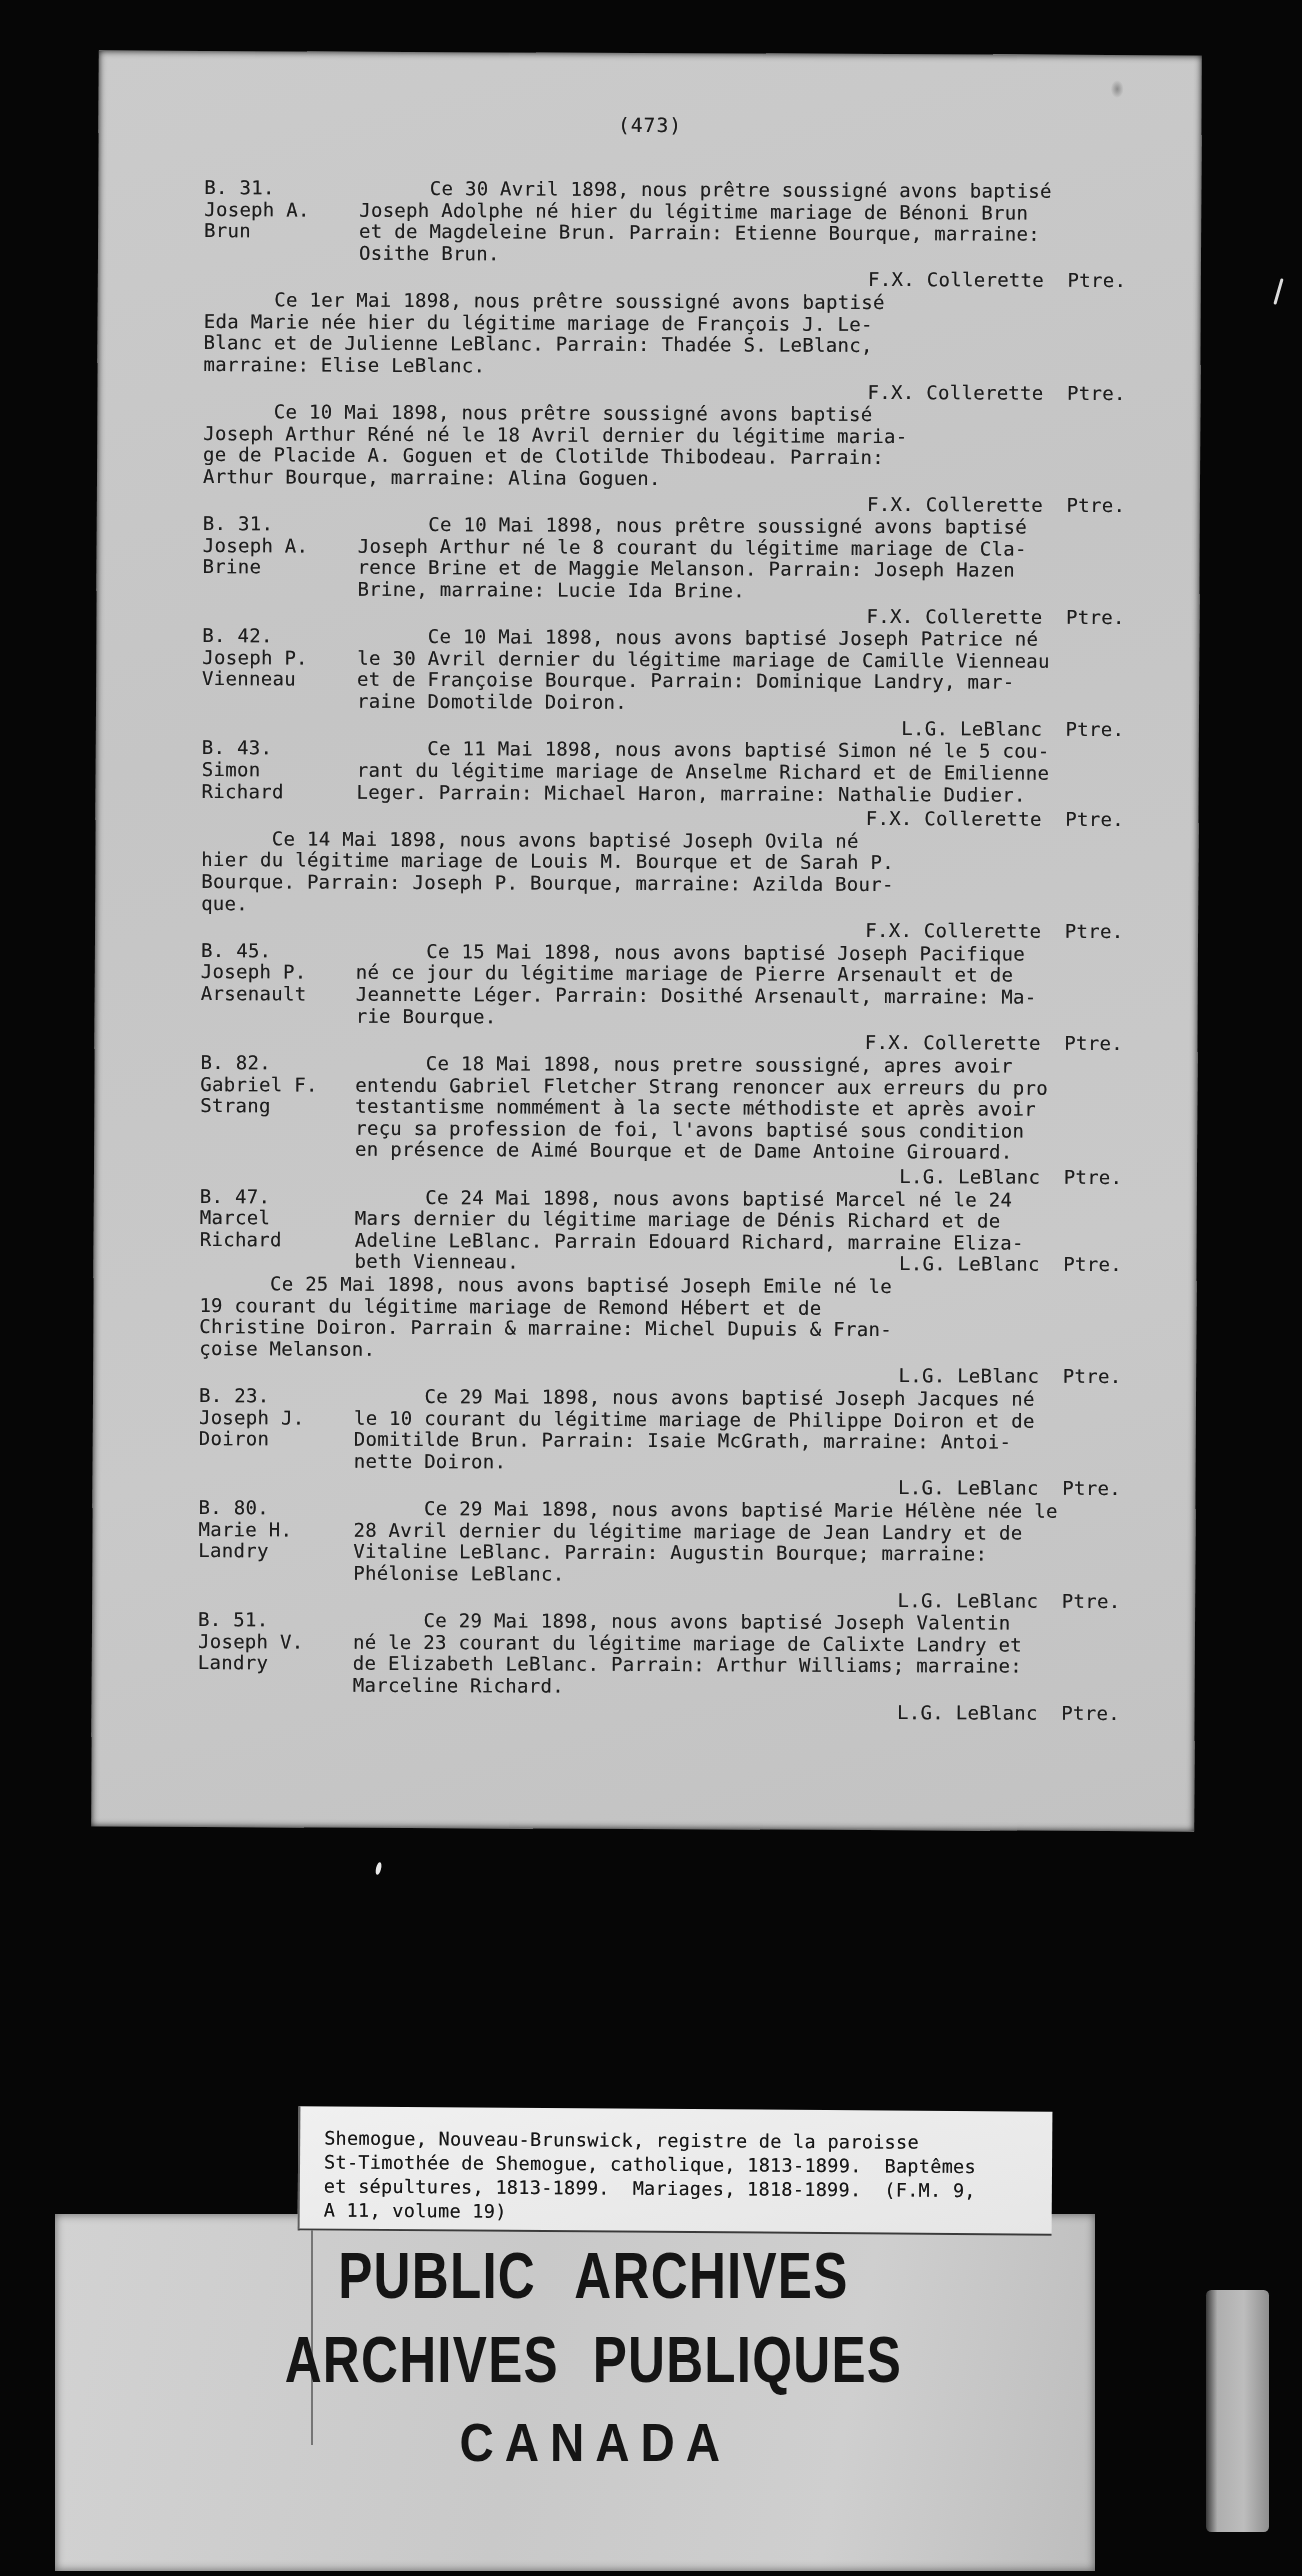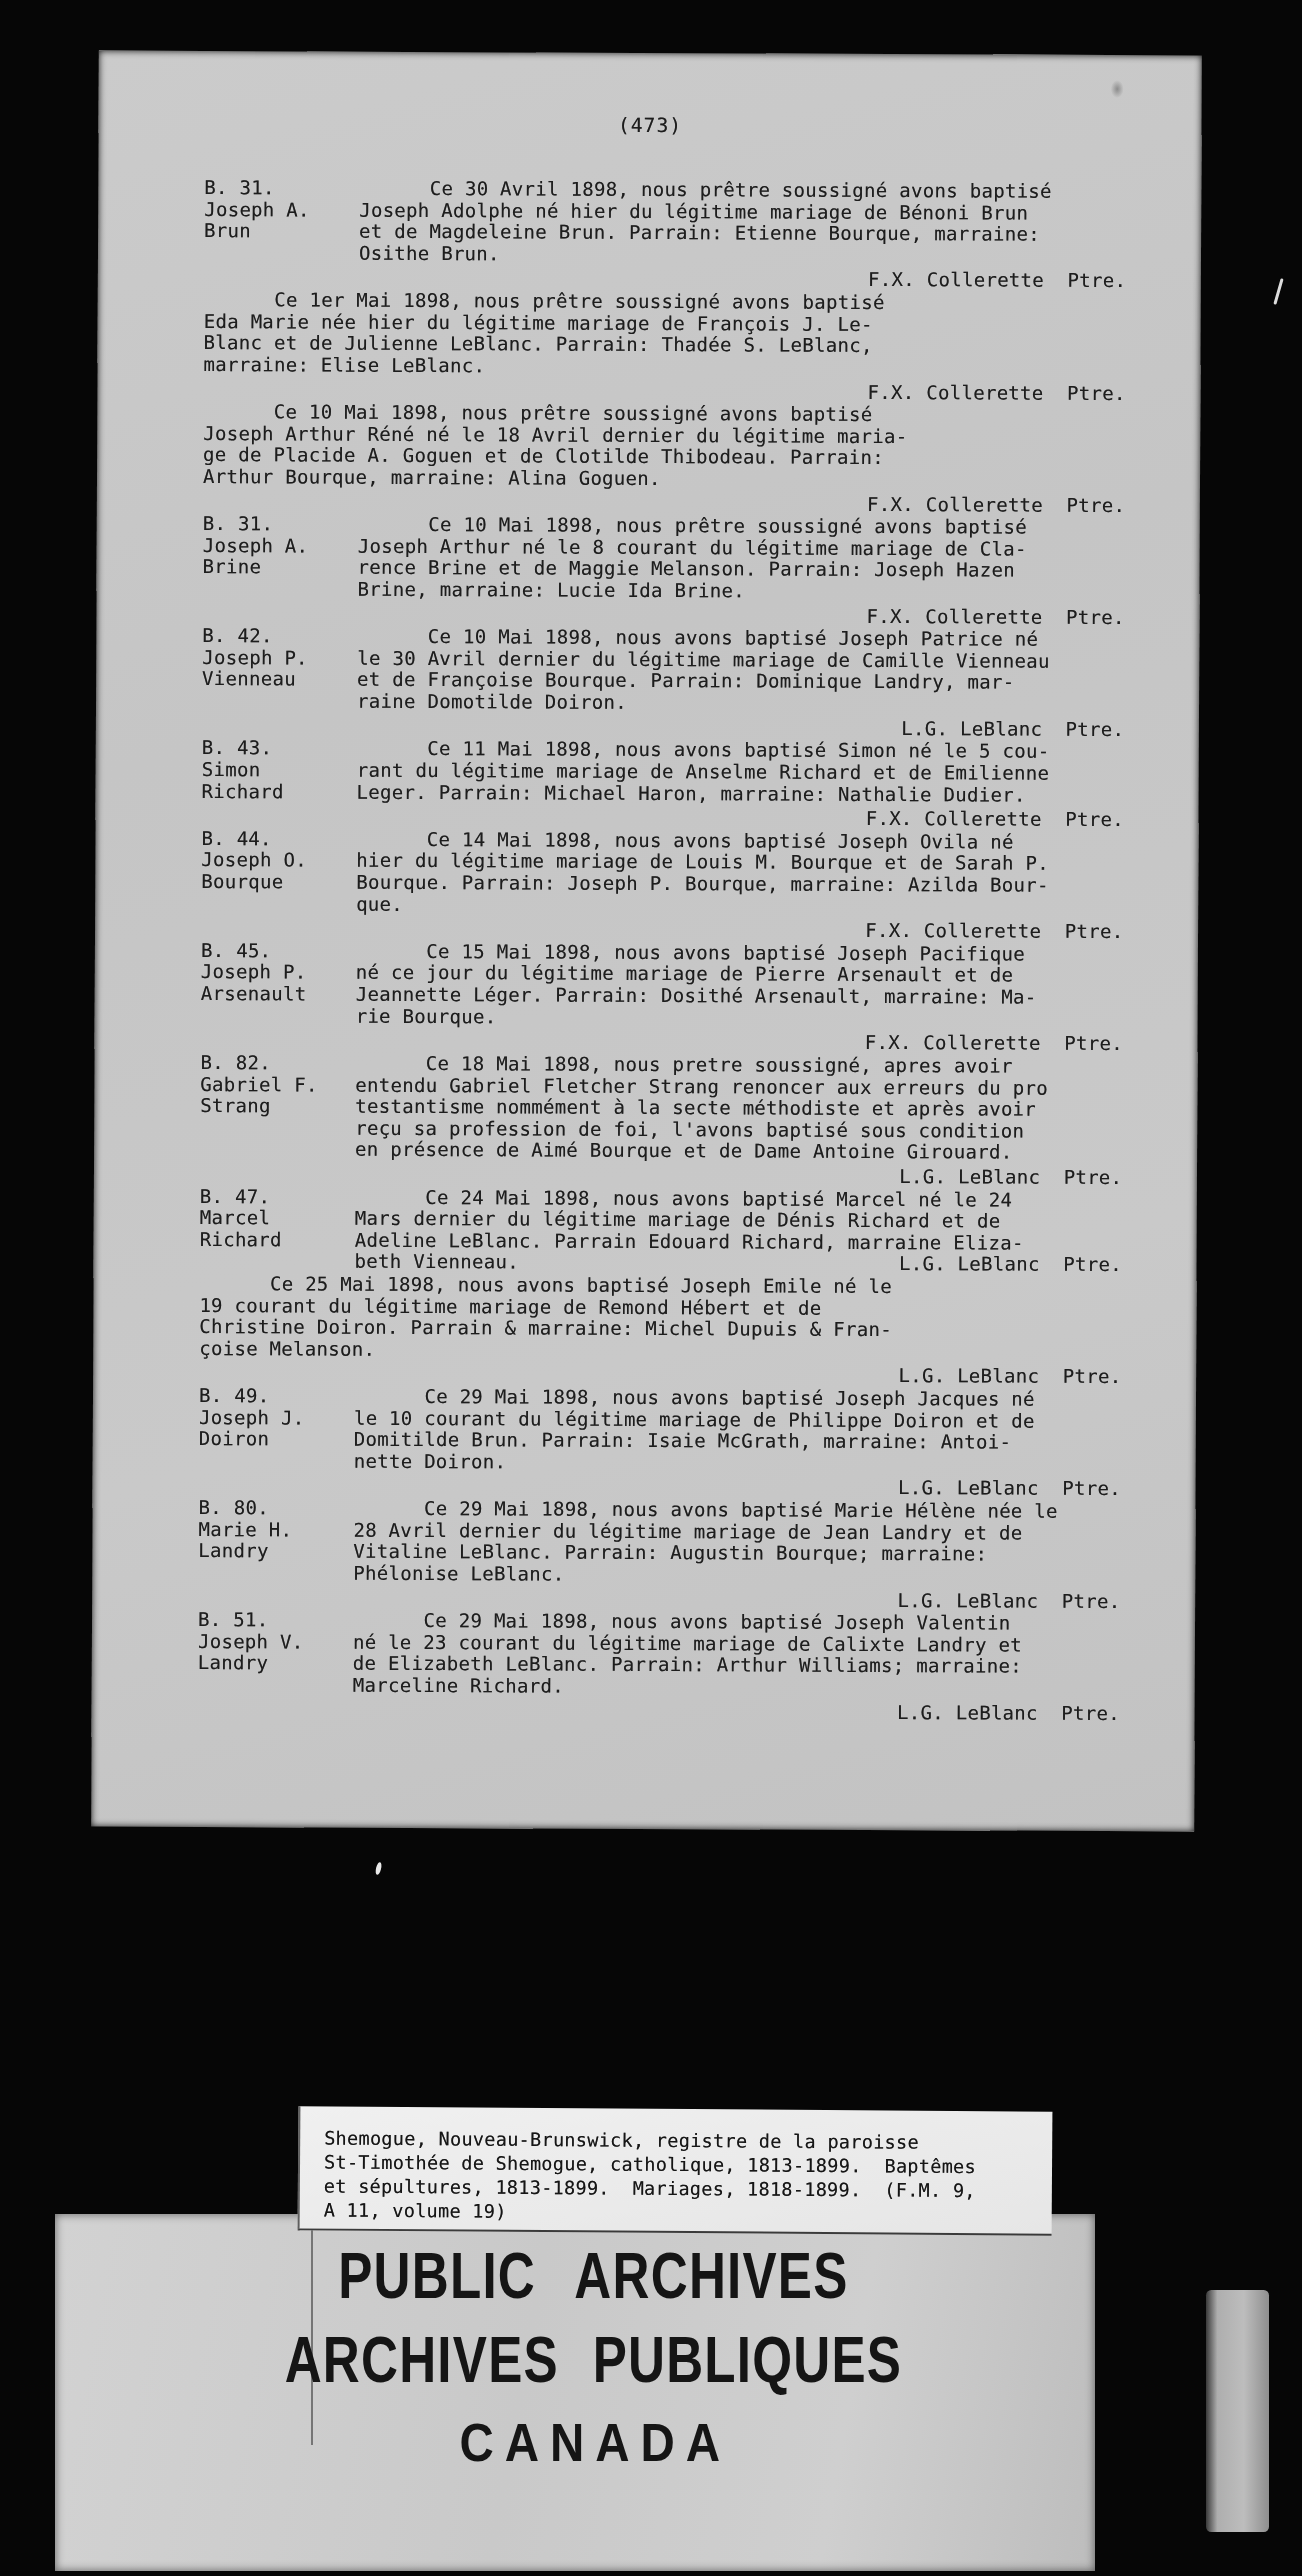--- a/index.html
+++ b/index.html
@@ -175,23 +175,20 @@
 Richard</div>
       <div class="record-main">
         <div class="record-body">      Ce 11 Mai 1898, nous avons baptisé Simon né le 5 cou-
 rant du légitime mariage de Anselme Richard et de Emilienne
 Leger. Parrain: Michael Haron, marraine: Nathalie Dudier.</div>
         <div class="record-signature">F.X. Collerette  Ptre.</div>
       </div>
     </div>
 
     <div class="record">
-      <div class="record-margin">B. 44.
-Joseph O.
-Bourque</div>
       <div class="record-main">
         <div class="record-body">      Ce 14 Mai 1898, nous avons baptisé Joseph Ovila né
 hier du légitime mariage de Louis M. Bourque et de Sarah P.
 Bourque. Parrain: Joseph P. Bourque, marraine: Azilda Bour-
 que.</div>
         <div class="record-signature">F.X. Collerette  Ptre.</div>
       </div>
     </div>
 
     <div class="record">
@@ -238,21 +235,21 @@
       <div class="record-main">
         <div class="record-body">      Ce 25 Mai 1898, nous avons baptisé Joseph Emile né le
 19 courant du légitime mariage de Remond Hébert et de
 Christine Doiron. Parrain &amp; marraine: Michel Dupuis &amp; Fran-
 çoise Melanson.</div>
         <div class="record-signature">L.G. LeBlanc  Ptre.</div>
       </div>
     </div>
 
     <div class="record">
-      <div class="record-margin">B. 49.
+      <div class="record-margin">B. 23.
 Joseph J.
 Doiron</div>
       <div class="record-main">
         <div class="record-body">      Ce 29 Mai 1898, nous avons baptisé Joseph Jacques né
 le 10 courant du légitime mariage de Philippe Doiron et de
 Domitilde Brun. Parrain: Isaie McGrath, marraine: Antoi-
 nette Doiron.</div>
         <div class="record-signature">L.G. LeBlanc  Ptre.</div>
       </div>
     </div>

